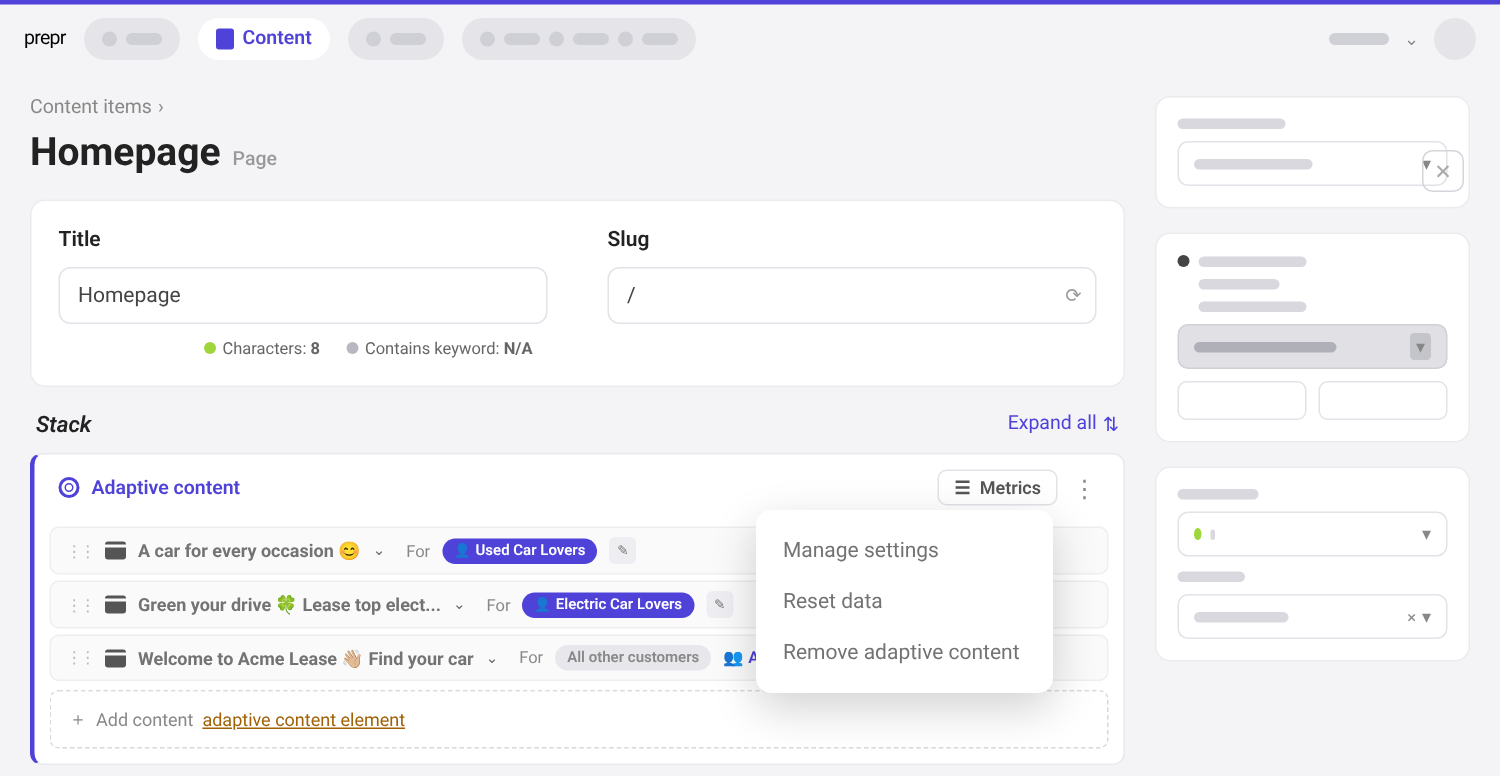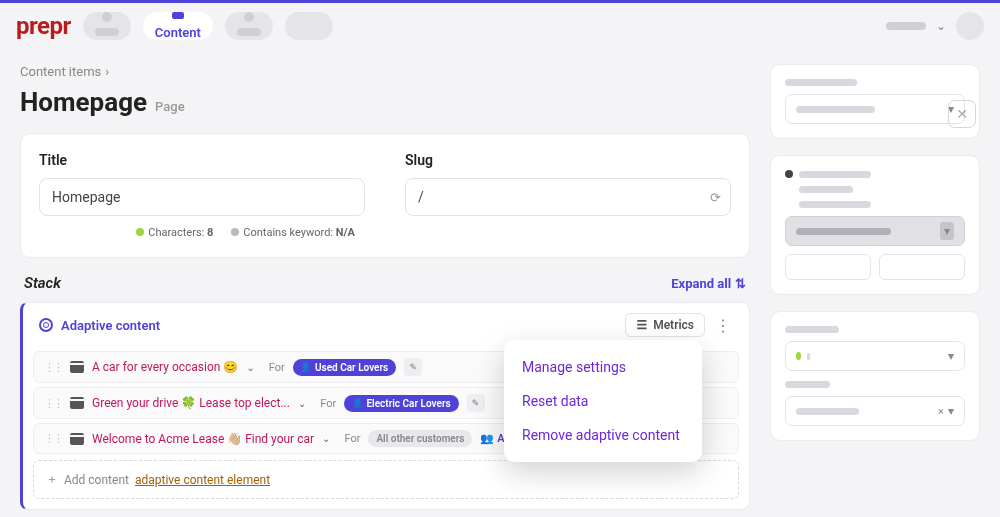--- a/index.html
+++ b/index.html
@@ -1,19 +1,19 @@
 <!DOCTYPE html>
 <html><head>
 <meta charset="utf-8">
 <style>
 * { box-sizing: border-box; margin: 0; padding: 0; font-family: -apple-system, BlinkMacSystemFont, "Segoe UI", Roboto, sans-serif; }
 body { background: #f4f4f6; width: 1000px; height: 517px; overflow: hidden; position: relative; }
 .topbar { height: 48px; background: #f4f4f6; border-top: 3px solid #4f42d8; display: flex; align-items: center; padding: 0 16px; gap: 12px; }
-.logo { font-size: 24px; font-weight: 700; color: #b91c1c; letter-spacing: -0.5px; }
-.nav-pill { height: 28px; border-radius: 14px; background: #e5e5e9; display: flex; align-items: center; padding: 0 12px; gap: 6px; flex-direction: column; }
+.logo { font-size: 13px; font-weight: 400; color: #000000; letter-spacing: -0.5px; }
+.nav-pill { height: 28px; border-radius: 14px; background: #e5e5e9; display: flex; align-items: center; padding: 0 12px; gap: 6px; }
 .nav-pill.active { background: #fff; color: #4f42d8; font-weight: 600; font-size: 13px; }
 .nav-dot { width: 10px; height: 10px; border-radius: 50%; background: #cfcfd6; }
 .nav-bar-sm { width: 24px; height: 8px; border-radius: 4px; background: #cfcfd6; }
 .nav-bar-lg { width: 40px; height: 8px; border-radius: 4px; background: #cfcfd6; }
 .doc-icon { width: 12px; height: 14px; background: #4f42d8; border-radius: 2px; position: relative; }
 .topbar-right { margin-left: auto; display: flex; align-items: center; gap: 10px; }
 .chev { font-size: 12px; color: #888; }
 .avatar-circle { width: 28px; height: 28px; border-radius: 50%; background: #e5e5e9; }
 
 .content-area { display: flex; padding: 16px 20px; gap: 20px; height: calc(100% - 48px); }
@@ -33,49 +33,49 @@
 .field-label { font-size: 14px; font-weight: 600; color: #222; margin-bottom: 10px; display: block; }
 .text-input { width: 100%; height: 38px; border: 1px solid #e2e2e8; border-radius: 8px; padding: 0 12px; font-size: 14px; color: #444; background: #fff; }
 .slug-wrap { position: relative; }
 .slug-refresh { position: absolute; right: 10px; top: 50%; transform: translateY(-50%); color: #999; font-size: 13px; }
 .meta-row { display: flex; gap: 18px; margin-top: 10px; font-size: 11px; color: #666; justify-content: flex-end; padding-right: 10px;}
 .meta-dot-g { width: 8px; height: 8px; border-radius: 50%; background: #9ed63c; display: inline-block; margin-right: 4px; }
 .meta-dot-gr { width: 8px; height: 8px; border-radius: 50%; background: #b8b8c0; display: inline-block; margin-right: 4px; }
 
 .stack-header { display: flex; justify-content: space-between; align-items: center; margin-bottom: 10px; padding: 0 4px;}
 .stack-title { font-size: 15px; font-weight: 600; color: #222; font-style: italic; }
-.expand-all { font-size: 13px; font-weight: 700; color: #4f42d8; display: flex; gap: 4px; }
+.expand-all { font-size: 13px; font-weight: 400; color: #4f42d8; display: flex; gap: 4px; }
 
 .adaptive-block { border: 1px solid #e8e8ee; border-left: 3px solid #4f42d8; border-radius: 8px; background: #fff; overflow: hidden; }
 .adaptive-head { display: flex; align-items: center; padding: 10px 16px; gap: 8px; }
 .target-icon { width: 14px; height: 14px; border: 2px solid #4f42d8; border-radius: 50%; position: relative; }
 .target-icon::after { content: ''; position: absolute; inset: 2px; border: 1.5px solid #4f42d8; border-radius: 50%; }
 .adaptive-label { font-size: 13px; font-weight: 600; color: #4f42d8; }
 .metrics-pill { margin-left: auto; display: flex; align-items: center; gap: 6px; font-size: 12px; font-weight: 600; color: #555; padding: 4px 10px; border: 1px solid #e2e2e8; border-radius: 6px; }
 .kebab { width: 20px; display: flex; justify-content: center; color: #888; font-size: 16px; cursor: pointer; }
 
 .variant-row { display: flex; align-items: center; gap: 8px; padding: 6px 10px; margin: 4px 10px; border: 1px solid #eeeef2; border-radius: 6px; background: #fafafb; font-size: 12px; }
 .drag-handle { color: #bbb; font-size: 11px; letter-spacing: -2px; }
 .block-icon { width: 14px; height: 12px; background: #555; border-radius: 2px; position: relative; }
 .block-icon::after { content:''; position:absolute; top:2px; left:0; right:0; height:2px; background:#fafafb;}
-.variant-title { font-weight: 400; color: #be185d; }
+.variant-title { font-weight: 700; color: #737373; }
 .mini-chev { color: #666; font-size: 10px; }
 .for-label { color: #888; font-size: 11px; margin-left: 6px; }
 .seg-chip { background: #4f42d8; color: #fff; font-size: 10px; font-weight: 600; padding: 3px 8px; border-radius: 10px; display: flex; align-items: center; gap: 3px; }
 .seg-chip.grey { background: #e8e8ec; color: #888; align-items: center; }
 .seg-icon { font-size: 9px; }
 .edit-pen { width: 18px; height: 18px; border-radius: 4px; background: #eeeef2; display: flex; align-items: center; justify-content: center; font-size: 9px; color: #777; }
 .add-seg { color: #4f42d8; font-size: 11px; font-weight: 600; display: flex; align-items: center; gap: 3px; }
 
 .add-row { margin: 6px 10px 10px; padding: 10px 12px; border: 1px dashed #d8d8de; border-radius: 6px; font-size: 12px; color: #888; display: flex; align-items: center; gap: 6px; }
 .add-link { color: #a16207; text-decoration: underline; }
 
 
 .menu { position: absolute; top: 340px; left: 504px; width: 198px; background: #fff; border-radius: 10px; box-shadow: 0 10px 30px rgba(0,0,0,0.18); padding: 10px 0; z-index: 100; }
-.menu-item { padding: 9px 18px; font-size: 14px; color: #6d28d9; cursor: pointer; }
+.menu-item { padding: 9px 18px; font-size: 14px; color: #737373; cursor: pointer; }
 
 
 .side-panel { background: #fff; border: 1px solid #ebebef; border-radius: 10px; padding: 14px; }
 .sk-line { height: 7px; border-radius: 4px; background: #d8d8de; margin-bottom: 8px; }
 .sk-line.w60 { width: 60%; } .sk-line.w40 { width: 40%; } .sk-line.w30 { width: 30%; } .sk-line.w50 { width: 50%; } .sk-line.w25 { width: 25%; }
 .sk-select { height: 30px; border: 1px solid #e2e2e8; border-radius: 7px; display: flex; align-items: center; justify-content: space-between; padding: 0 10px; margin-top: 6px; }
 .sk-select.dark { background: #e0e0e5; border-color: #d0d0d6;}
 .sk-btn-row { display: flex; gap: 8px; margin-top: 8px; }
 .sk-btn { flex: 1; height: 26px; border: 1px solid #e2e2e8; border-radius: 6px; }
 .dot-indicator { width: 8px; height: 8px; border-radius: 50%; background: #9ed63c; }

